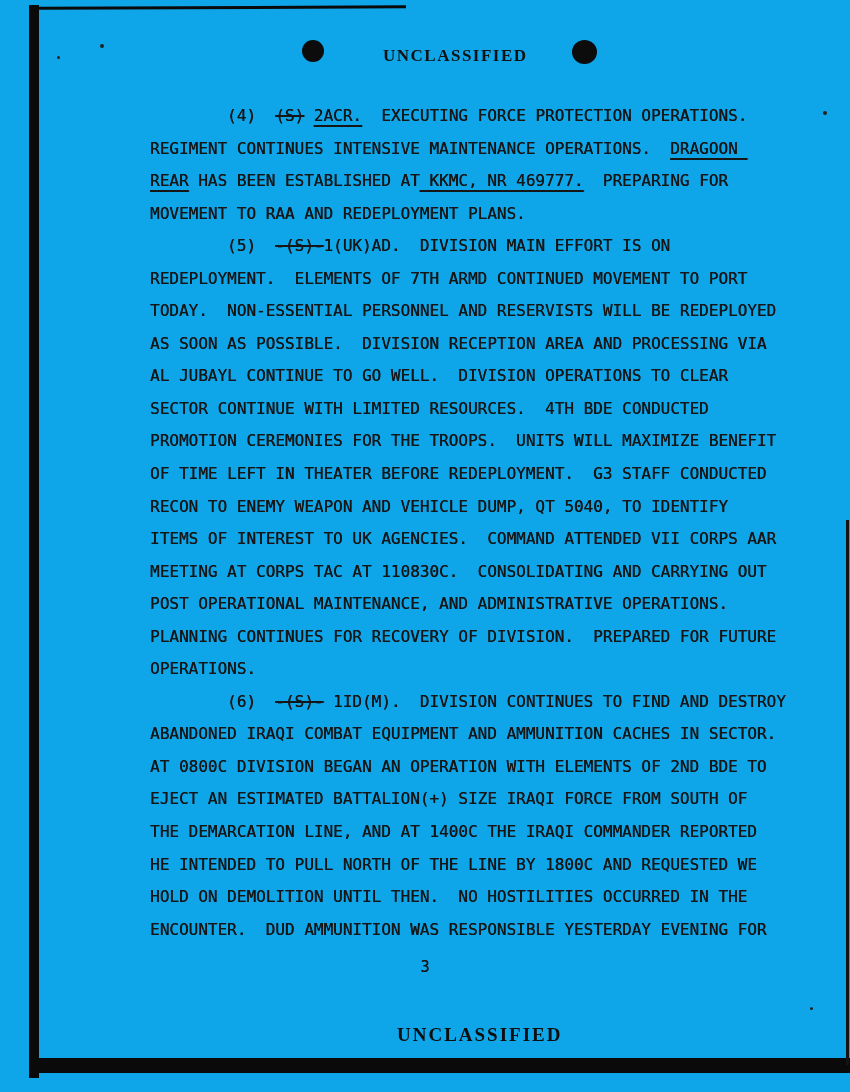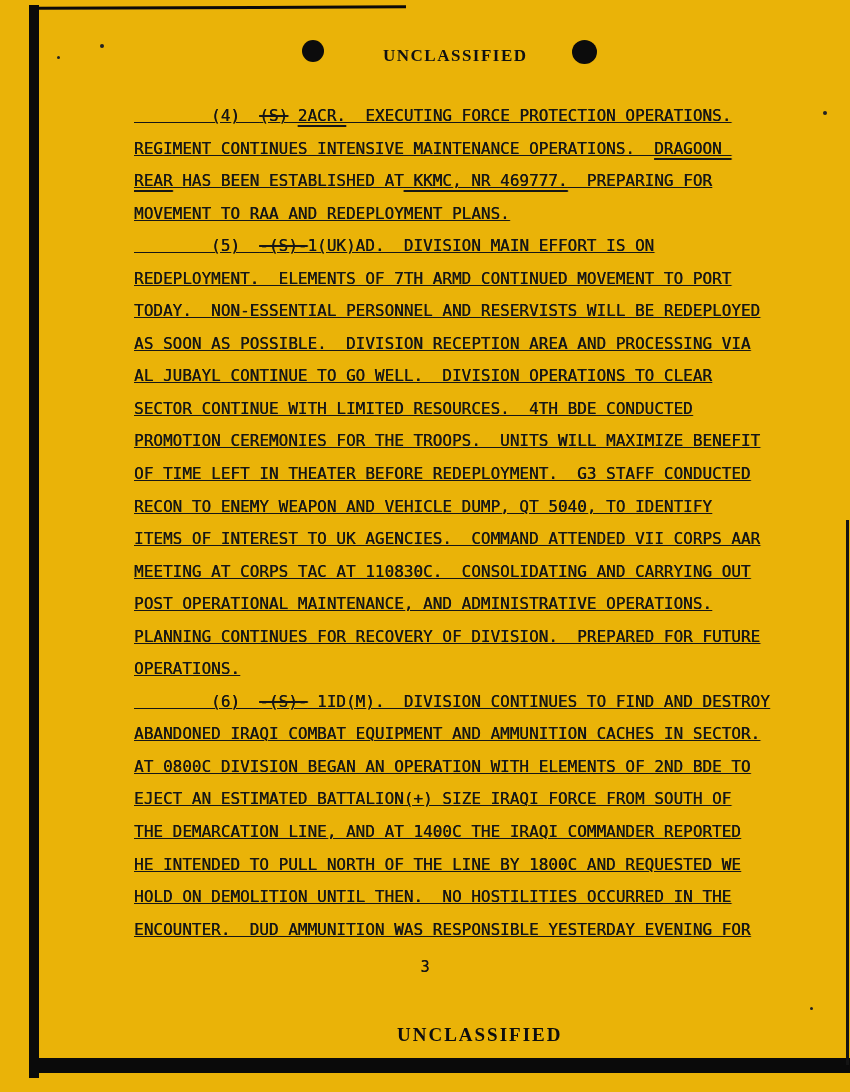--- a/index.html
+++ b/index.html
@@ -1,20 +1,20 @@
 <!DOCTYPE html>
 <html><head>
 <meta charset="utf-8">
 <style>
   html, body { margin: 0; padding: 0; background: #e8e8e6; }
   .page {
     position: relative;
     width: 850px;
     height: 1092px;
-    background: #eab308;
+    background: #0ea5e9;
     overflow: hidden;
     font-family: "DejaVu Sans Mono", monospace;
     color: #161616;
   }
   
   .scan-bar-left   { position: absolute; left: 29px;  top: 5px;    width: 10px;  height: 1073px; background: #0a0a0a; }
   .scan-line-top   { position: absolute; left: 38px;  top: 6px;    width: 368px; height: 3px;    background: #0a0a0a; transform: rotate(-0.2deg); }
   .scan-bar-bottom { position: absolute; left: 29px;  top: 1058px; width: 821px; height: 15px;   background: #0a0a0a; }
   .scan-line-right { position: absolute; left: 846px; top: 520px;  width: 3px;   height: 545px;  background: #141414; }
   .speck { position: absolute; background: #222; border-radius: 50%; }
@@ -29,25 +29,24 @@
   .hole.right { left: 572px; top: 40px; width: 25px; height: 24px; }
   .header-title {
     position: absolute; left: 383px; top: 46px;
     font-family: "Liberation Serif", serif;
     font-weight: 700; font-size: 17px; letter-spacing: 1.5px;
     color: #111;
   }
 
   
   .doc-body {
-    position: absolute; left: 134px; top: 100px; width: 660px;
+    position: absolute; left: 150px; top: 100px; width: 660px;
     font-size: 16px; line-height: 32.55px;
     white-space: pre;
     text-shadow: 0.3px 0 0 currentColor;
-    text-decoration: underline;
   }
   .line { height: 32.55px; }
   .seg.strike    { text-decoration: line-through; text-decoration-thickness: 2px; }
   .seg.underline { text-decoration: underline; text-underline-offset: 4px; text-decoration-thickness: 1.5px; }
 
   .page-number {
     position: absolute; left: 0; top: 958px; width: 850px;
     text-align: center; font-size: 15px;
     text-shadow: 0.3px 0 0 currentColor;
   }

